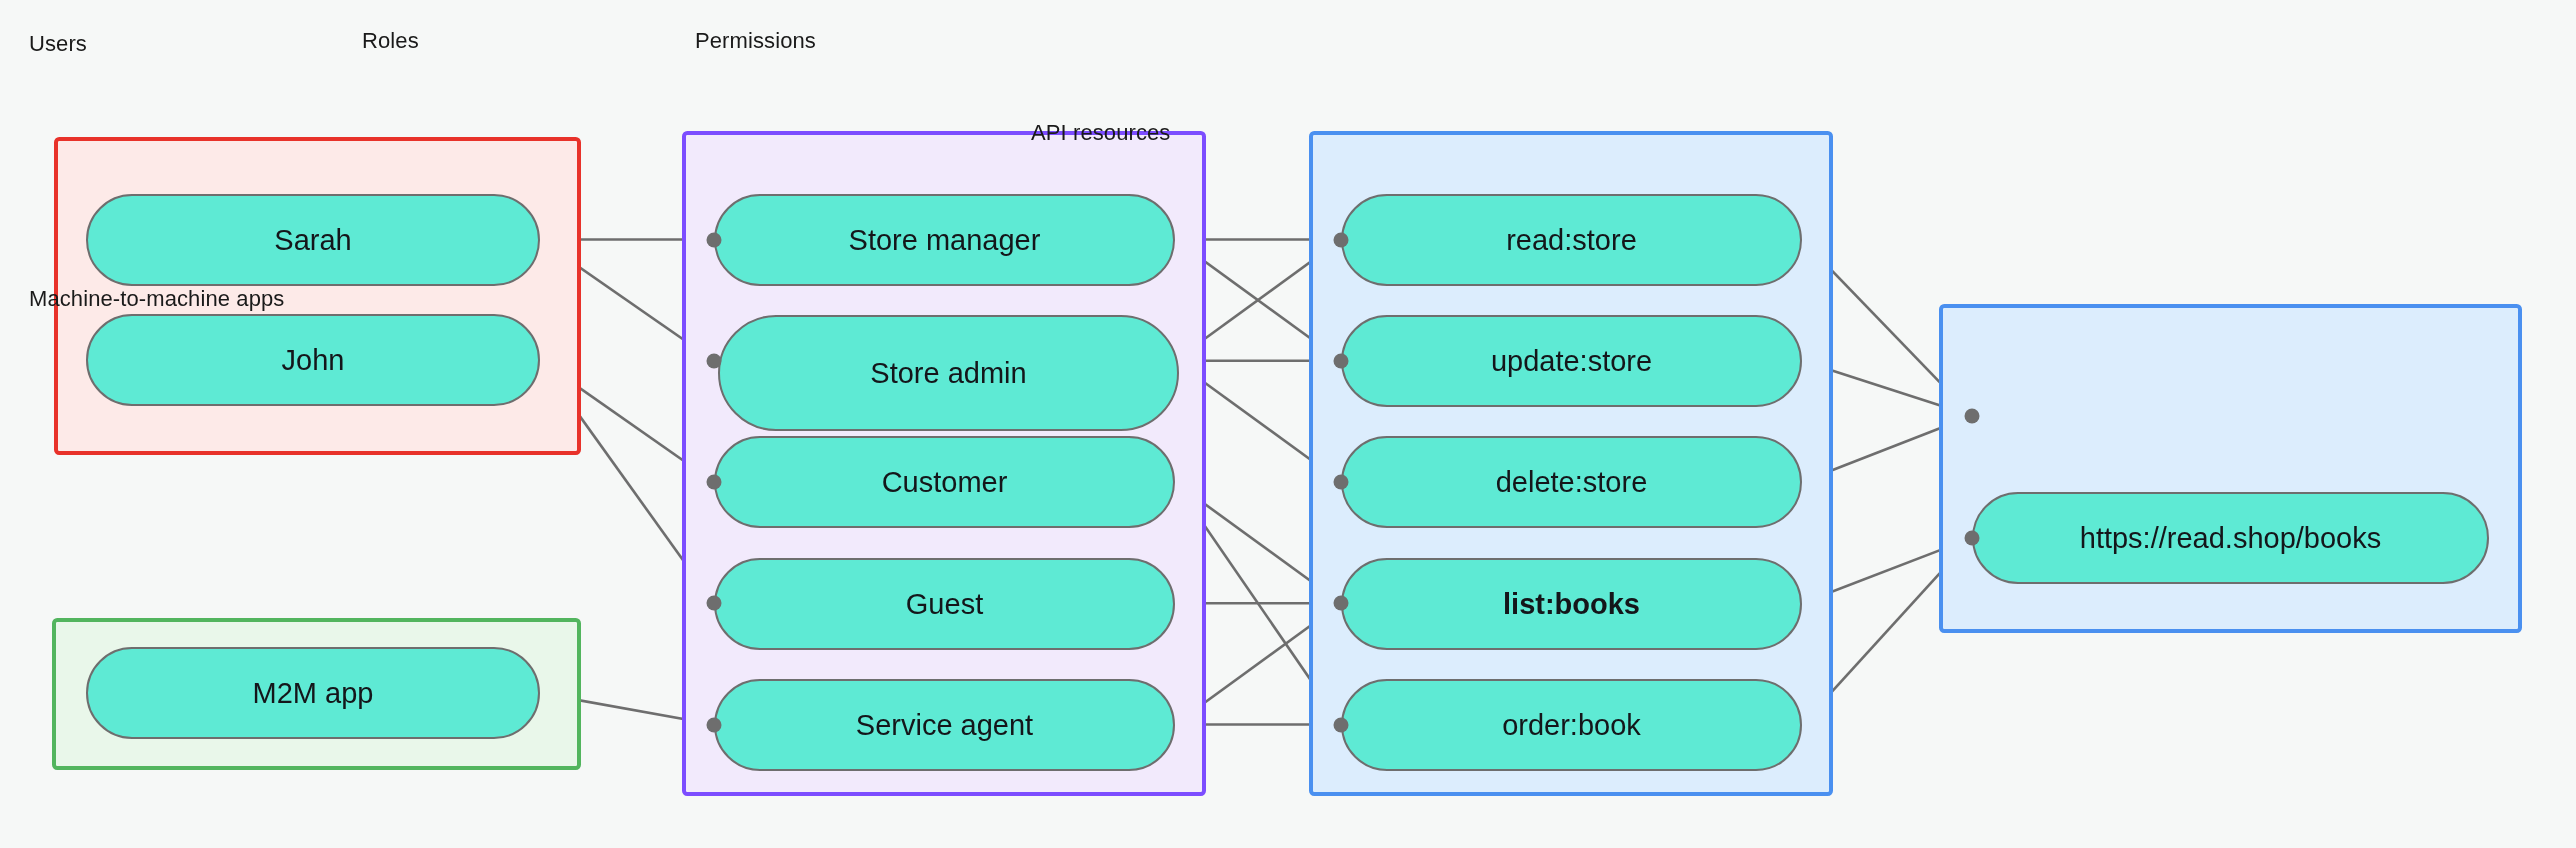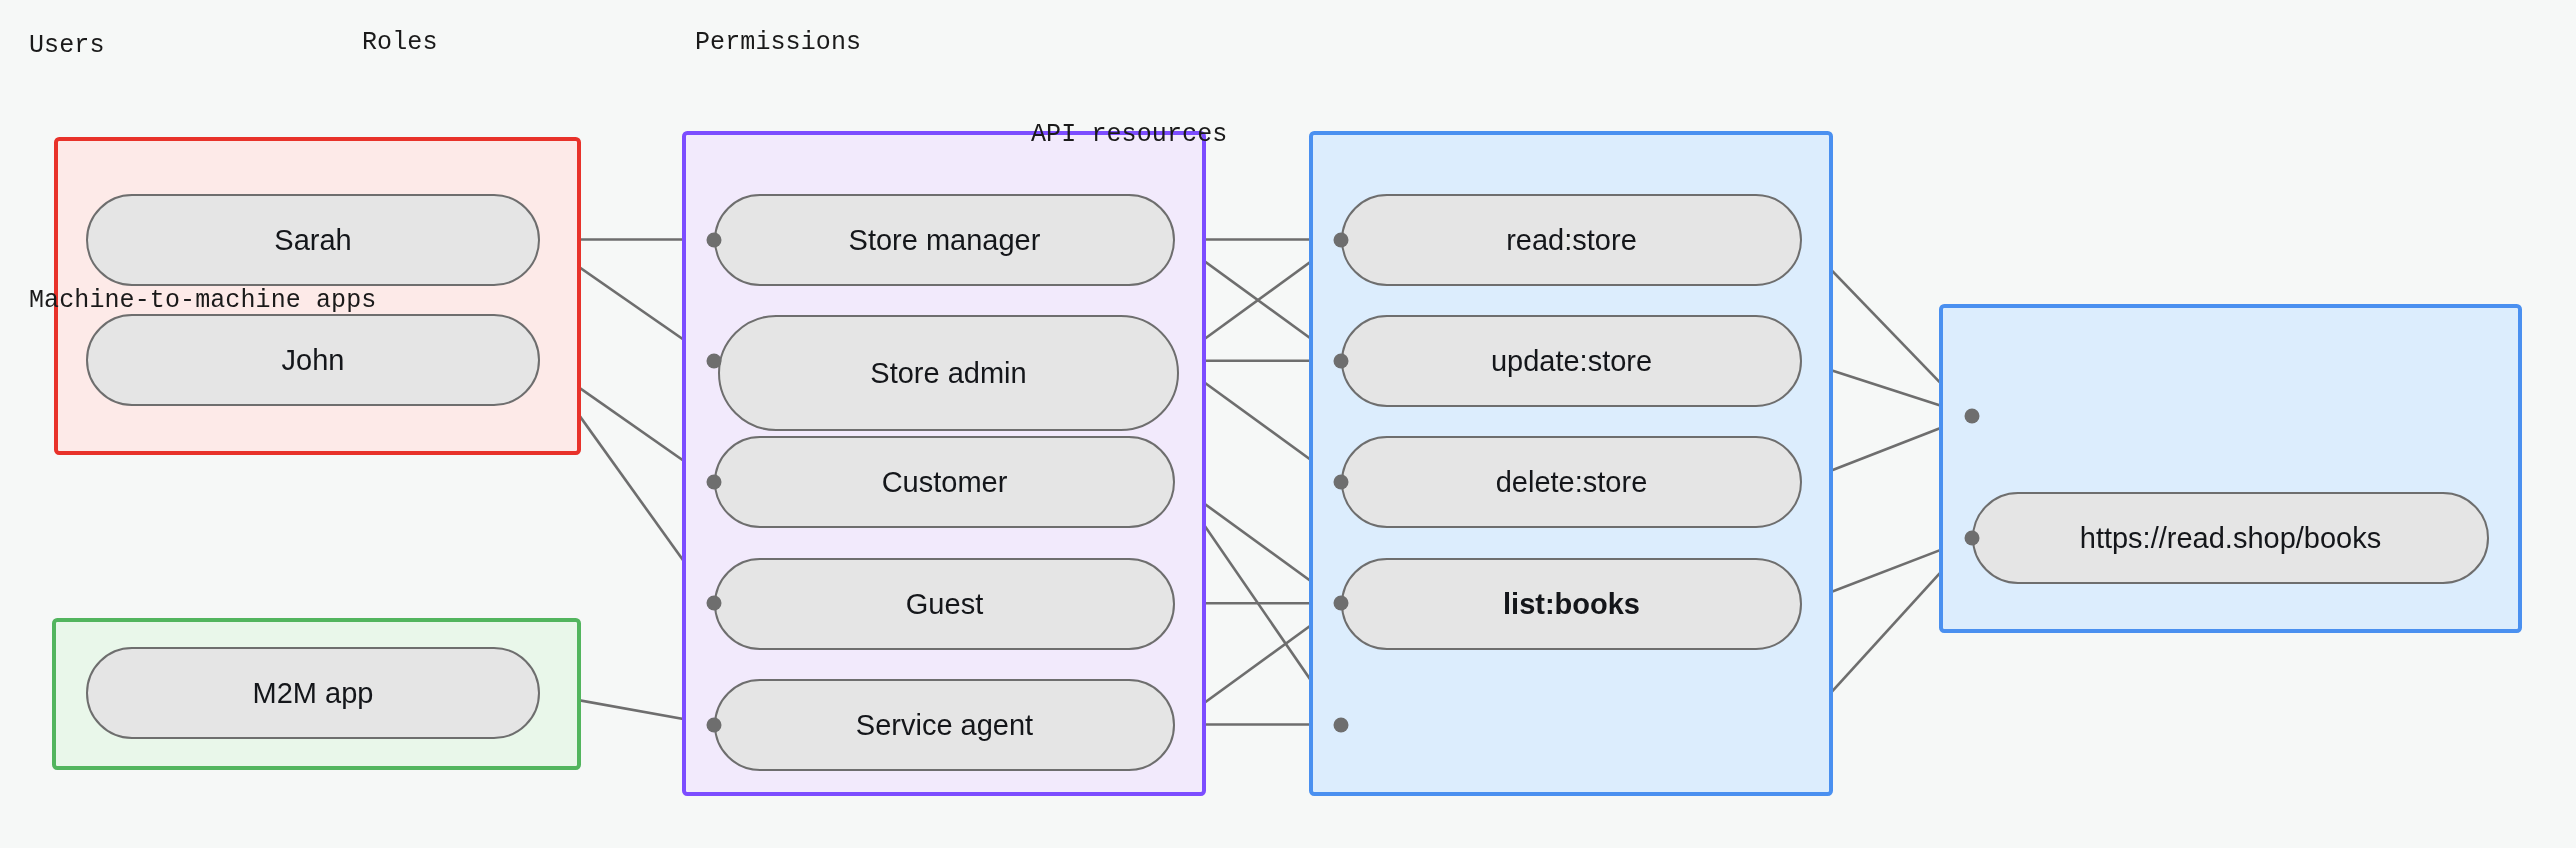--- a/index.html
+++ b/index.html
@@ -29,32 +29,31 @@
   .group {
     position: absolute;
     box-sizing: border-box;
     border-width: 4.4px;
     border-style: solid;
     border-radius: 5.2px;
     z-index: 2;
   }
   .group-label {
     position: absolute;
-    font-size: 25px;
+    font-size: 22px;
     color: #1a1a1a;
     white-space: nowrap;
     z-index: 3;
     letter-spacing: 0.1px;
-    font-family: Liberation Mono, monospace;
   }
   
   .node {
     position: absolute;
     box-sizing: border-box;
-    background: #e5e5e5;
+    background: #5eead4;
     border: 2.6px solid #6e6e6e;
     border-radius: 872px;
     display: flex;
     align-items: center;
     justify-content: center;
     font-size: 29px;
     color: #14161a;
     z-index: 4;
     white-space: nowrap;
   }
@@ -132,20 +131,23 @@
     </div>
     <div class="node" style="left: 1341px; top: 315px; width: 461px; height: 92px;">
       <span>update:store</span>
     </div>
     <div class="node" style="left: 1341px; top: 436px; width: 461px; height: 92px;">
       <span>delete:store</span>
     </div>
     <div class="node" style="left: 1341px; top: 558px; width: 461px; height: 92px; font-weight: bold;">
       <span>list:books</span>
     </div>
+    <div class="node" style="left: 1341px; top: 679px; width: 461px; height: 92px;">
+      <span>order:book</span>
+    </div>
     <div class="node" style="left: 1972px; top: 492px; width: 517px; height: 92px;">
       <span>https://read.shop/books</span>
     </div>
     <div class="port" style="left: 714px; top: 240px;"></div>
     <div class="port" style="left: 714px; top: 361px;"></div>
     <div class="port" style="left: 714px; top: 482px;"></div>
     <div class="port" style="left: 714px; top: 603px;"></div>
     <div class="port" style="left: 714px; top: 725px;"></div>
     <div class="port" style="left: 1341px; top: 240px;"></div>
     <div class="port" style="left: 1341px; top: 361px;"></div>

